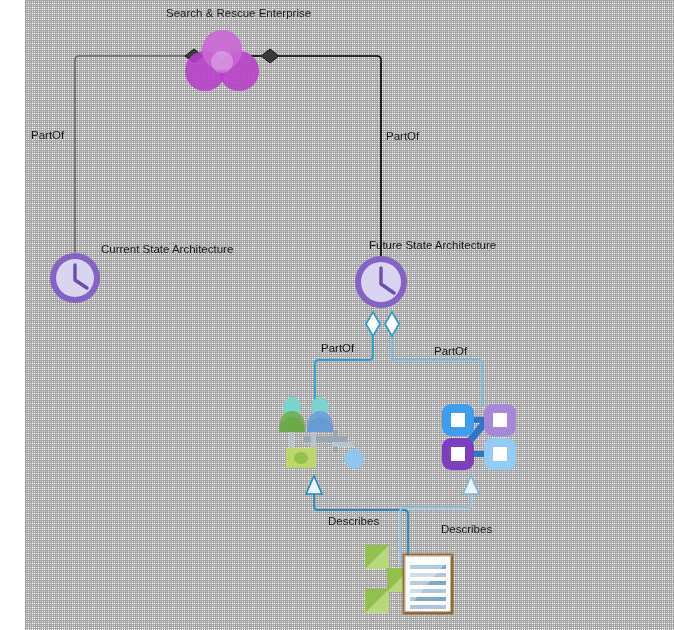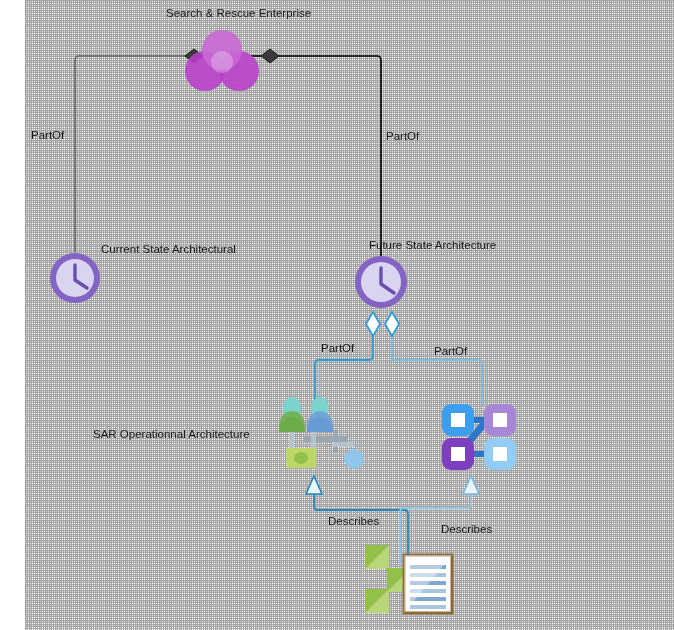--- a/index.html
+++ b/index.html
@@ -172,25 +172,24 @@
       <rect x="2" y="-4" width="36" height="4" fill="#7fa8cf"></rect>
       <rect x="2" y="4" width="36" height="4" fill="#a8c6e0"></rect>
       <rect x="2" y="12" width="36" height="4" fill="#7fa8cf"></rect>
       <rect x="2" y="20" width="36" height="4" fill="#a8c6e0"></rect>
       <path d="M-4,-30 L44,-30 L-4,28 Z" fill="#ffffff" opacity="0.42"></path>
     </g>
   </svg>
 
   <div class="lbl" style="left:141px;top:6px;">Search &amp; Rescue Enterprise</div>
 
-  <div class="lbl" style="left:76px;top:242px;">Current State Architectural</div>
+  <div class="lbl" style="left:76px;top:242px;">Current State Architecture</div>
 
   <div class="lbl" style="left:344px;top:238px;">Future State Architecture</div>
 
-  <div class="lbl" style="left:68px;top:427px;">SAR Operationnal Architecture</div>
 
 
 
   <div class="lbl" style="left:6px;top:128px;">PartOf</div>
 
   <div class="lbl" style="left:361px;top:129px;">PartOf</div>
 
   <div class="lbl" style="left:296px;top:341px;">PartOf</div>
 
   <div class="lbl" style="left:409px;top:344px;">PartOf</div>

